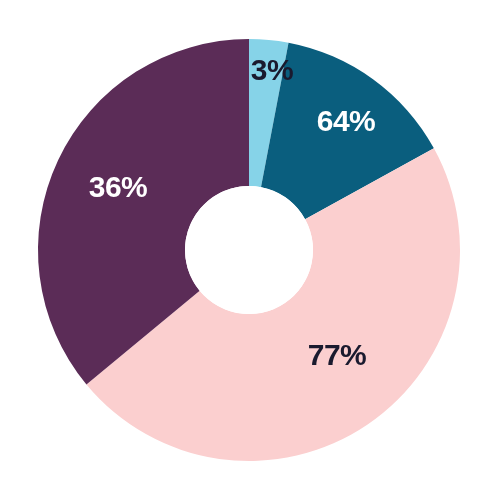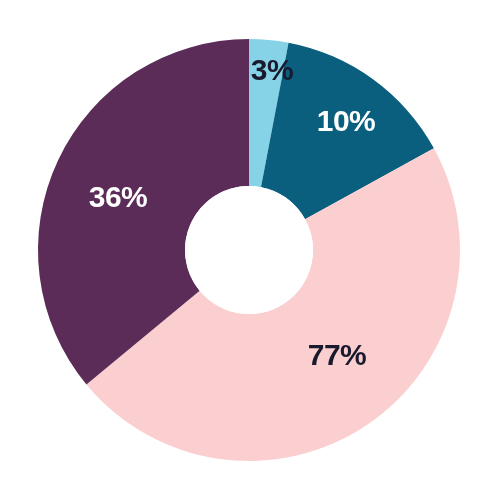--- a/index.html
+++ b/index.html
@@ -43,17 +43,17 @@
 <div id="chart-stage">
   <svg id="donut-svg" width="500" height="500" viewBox="0 0 500 500">
       <path d="M 249.000 39.000 A 211 211 0 0 1 288.537 42.737 L 260.992 187.134 A 64 64 0 0 0 249.000 186.000 Z" fill="#86d3e8"></path>
       <path d="M 288.537 42.737 A 211 211 0 0 1 433.901 148.350 L 305.084 219.168 A 64 64 0 0 0 260.992 187.134 Z" fill="#0a5e7e"></path>
       <path d="M 433.901 148.350 A 211 211 0 0 1 86.422 384.496 L 199.687 290.795 A 64 64 0 0 0 305.084 219.168 Z" fill="#fbcfcf"></path>
       <path d="M 86.422 384.496 A 211 211 0 0 1 249.000 39.000 L 249.000 186.000 A 64 64 0 0 0 199.687 290.795 Z" fill="#5b2c57"></path>
       <circle cx="249" cy="250" r="64" fill="#ffffff"></circle>
     </svg>
   <div id="label-layer">
       <div class="slice-label" style="left: 272px; top: 70px; color: rgb(26, 26, 46);">3%</div>
-      <div class="slice-label" style="left: 346px; top: 121px; color: rgb(255, 255, 255);">10%</div>
+      <div class="slice-label" style="left: 346px; top: 121px; color: rgb(255, 255, 255);">64%</div>
       <div class="slice-label" style="left: 337px; top: 355px; color: rgb(26, 26, 46);">77%</div>
-      <div class="slice-label" style="left: 118px; top: 197px; color: rgb(255, 255, 255);">36%</div>
+      <div class="slice-label" style="left: 118px; top: 187px; color: rgb(255, 255, 255);">36%</div>
     </div>
 </div>
 
 </body></html>

